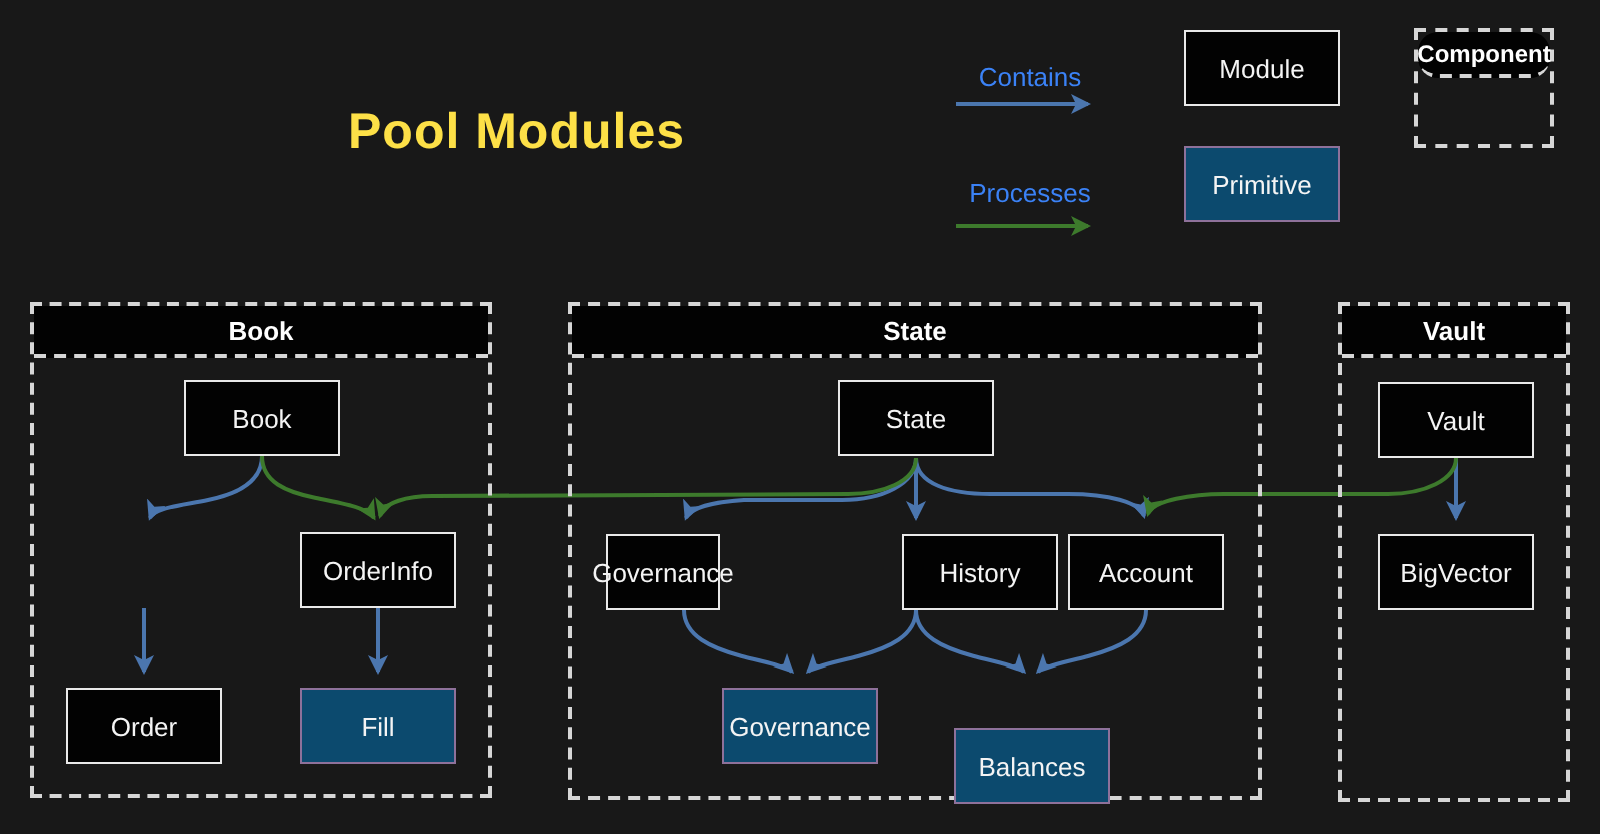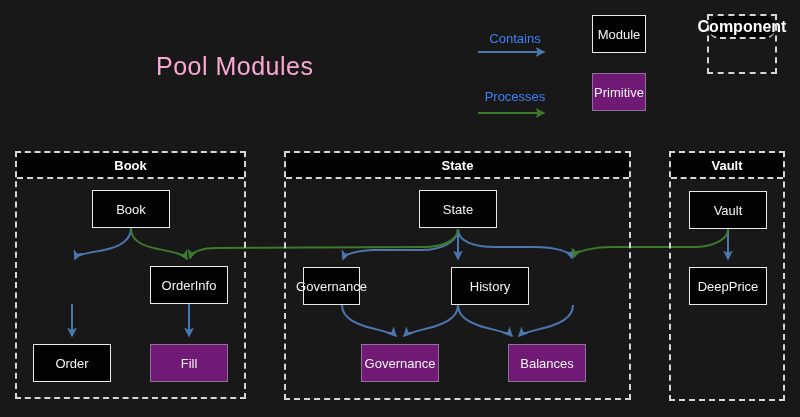--- a/index.html
+++ b/index.html
@@ -1,59 +1,59 @@
 <!DOCTYPE html>
 <html><head>
 <meta charset="utf-8">
 <style>
   html,body{margin:0;padding:0;background:#181818;}
   .stage{
     position:relative;width:800px;height:417px;background:#181818;overflow:hidden;
     font-family:"Liberation Sans",sans-serif;color:#ffffff;
   }
   .page-title{
-    position:absolute;left:156px;top:52px;margin:0;
-    font-size:25px;font-weight:normal;color:#f9a8d4;letter-spacing:.5px;
+    position:absolute;left:174px;top:52px;margin:0;
+    font-size:25px;font-weight:bold;color:#fde047;letter-spacing:.5px;
   }
   .edges{position:absolute;left:0;top:0;width:800px;height:417px;}
   
   .node{
     position:absolute;width:78px;height:38px;box-sizing:border-box;
     display:flex;align-items:center;justify-content:center;
     font-size:13px;color:#f4f4f4;text-align:center;
   }
   .module{background:#020202;border:1.5px solid #e9e9e9;}
-  .primitive{background:#701a75;border:1.5px solid #8e719a;}
+  .primitive{background:#0c4a6e;border:1.5px solid #8e719a;}
   
   .group{
     position:absolute;box-sizing:border-box;border:2px dashed #d6d6d6;background:transparent;
   }
   .group-band{
     position:absolute;left:0;right:0;top:0;height:24px;background:#020202;
     border-bottom:2px dashed #d6d6d6;
     display:flex;align-items:center;justify-content:center;
     font-size:13px;font-weight:bold;color:#ffffff;
   }
   
   .legend-label{
     position:absolute;width:78px;text-align:center;font-size:13px;color:#3b82f6;
   }
   .legend-node{
-    position:absolute;width:54px;height:38px;box-sizing:border-box;
+    position:absolute;width:78px;height:38px;box-sizing:border-box;
     display:flex;align-items:center;justify-content:center;font-size:13px;color:#f4f4f4;
   }
   .component-box{
     position:absolute;left:707px;top:14px;width:70px;height:60px;box-sizing:border-box;
     border:2px dashed #d6d6d6;
   }
   .component-band{
     position:absolute;left:0;right:0;top:0;height:21px;background:#020202;
     border-bottom:2px dashed #d6d6d6;
     display:flex;align-items:center;justify-content:center;
-    font-size:16px;font-weight:bold;color:#ffffff;border-radius:10px;
+    font-size:12px;font-weight:bold;color:#ffffff;border-radius:10px;
   }
 </style>
 </head>
 <body>
 
 <div class="stage">
 
   <h1 class="page-title">Pool Modules</h1>
 
   <svg class="edges" viewBox="0 0 800 417">
@@ -105,19 +105,20 @@
   </div>
 
   <div class="node module" style="left:92px;top:190px;">Book</div>
   <div class="node module" style="left:150px;top:266px;text-align:center;">OrderInfo</div>
   <div class="node module" style="left:33px;top:344px;">Order</div>
   <div class="node primitive" style="left:150px;top:344px;">Fill</div>
 
   <div class="node module" style="left:419px;top:190px;">State</div>
   <div class="node module" style="left:303px;top:267px;width:57px;">Governance</div>
   <div class="node module" style="left:419px;top:267px;margin-left:32px;">History</div>
+  <div class="node module" style="left:534px;top:267px;">Account</div>
   <div class="node primitive" style="left:361px;top:344px;">Governance</div>
-  <div class="node primitive" style="left:477px;top:344px;margin-left:31px;">Balances</div>
+  <div class="node primitive" style="left:477px;top:364px;">Balances</div>
 
   <div class="node module" style="left:689px;top:191px;">Vault</div>
-  <div class="node module" style="left:689px;top:267px;">DeepPrice</div>
+  <div class="node module" style="left:689px;top:267px;">BigVector</div>
 
 </div>
 
 </body></html>

